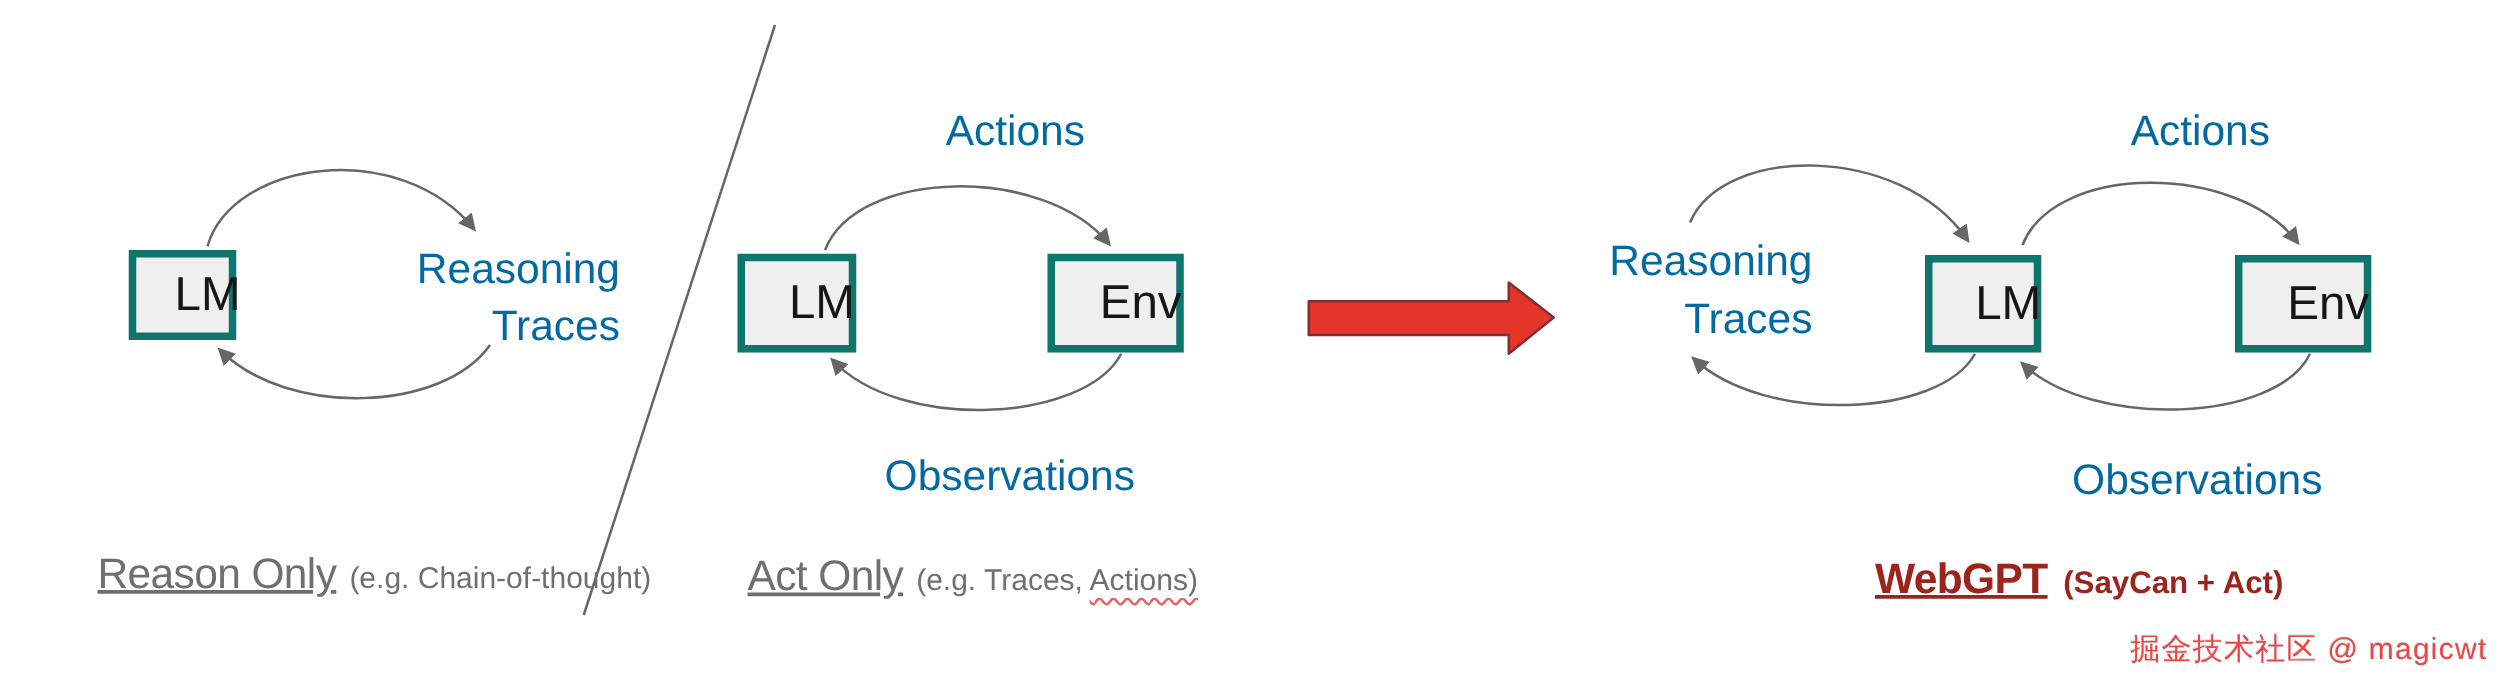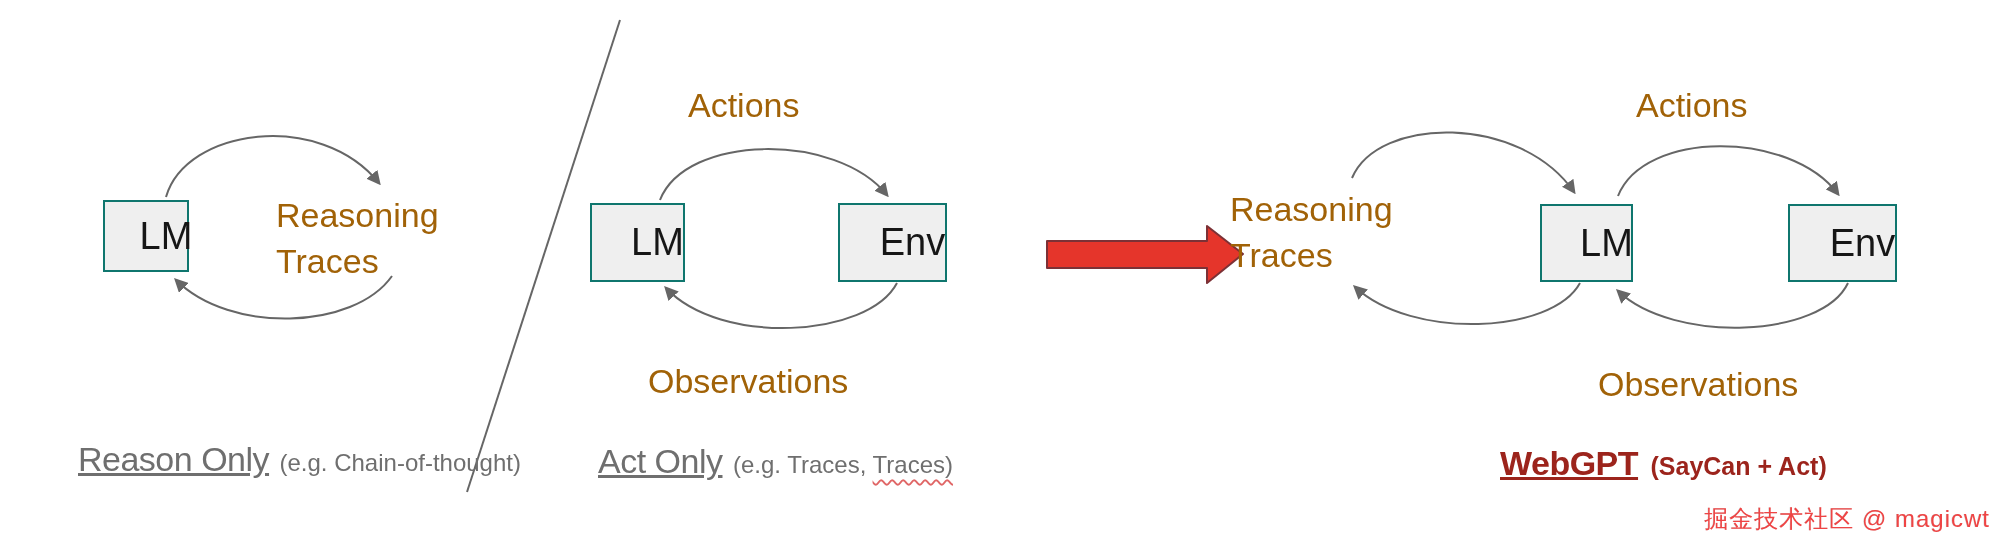--- a/index.html
+++ b/index.html
@@ -7,29 +7,29 @@
     position:relative;
     width:2006px;height:556px;
     background:#ffffff;
     font-family:"Liberation Sans","DejaVu Sans",sans-serif;
     overflow:hidden;
   }
   svg.connectors{position:absolute;left:0;top:0;width:2006px;height:556px;}
   .box{
     position:absolute;
     background:#efefef;
-    border:2px solid #0f766e;
+    border:6px solid #0f766e;
     display:flex;align-items:center;justify-content:center;
     font-size:38px;color:#161616;
     box-sizing:border-box;
     padding-left:40px;
   }
   .lbl{
-    position:absolute;color:#a16207;font-size:34px;
-    text-align:left;white-space:nowrap;
+    position:absolute;color:#0369a1;font-size:34px;
+    text-align:right;white-space:nowrap;
   }
   .two-line{line-height:46px;}
   .caption{
     position:absolute;color:#6f6f6f;white-space:nowrap;
   }
   .cap-big{font-size:34px;letter-spacing:-0.5px;text-decoration:underline;}
   .cap-note{font-size:24px;margin-left:6px;text-align:center;}
   .caption.react .cap-big,
   .caption.react .cap-note{color:#9c241c;font-weight:bold;}
   .caption.react .cap-note{font-size:25px;margin-left:8px;}
@@ -98,21 +98,21 @@
   </div>
 
   <div class="box" style="left:838px;top:203px;width:109px;height:79px;">
     <span>Env</span>
   </div>
 
   <div class="lbl" style="left:648px;top:362px;width:260px;">Observations</div>
 
   <div class="caption" style="left:598px;top:442px;">
     <span class="cap-big">Act Only</span>
-    <span class="cap-note"><span>(e.g. Traces, </span><span class="flagged">Traces)</span></span>
+    <span class="cap-note"><span>(e.g. Traces, </span><span class="flagged">Actions)</span></span>
   </div>
 
   <div class="lbl two-line" style="left:1230px;top:186px;width:220px;">
     <div>Reasoning</div>
     <div>Traces</div>
   </div>
 
   <div class="lbl" style="left:1636px;top:86px;width:180px;">Actions</div>
 
   <div class="box" style="left:1540px;top:204px;width:93px;height:78px;">

